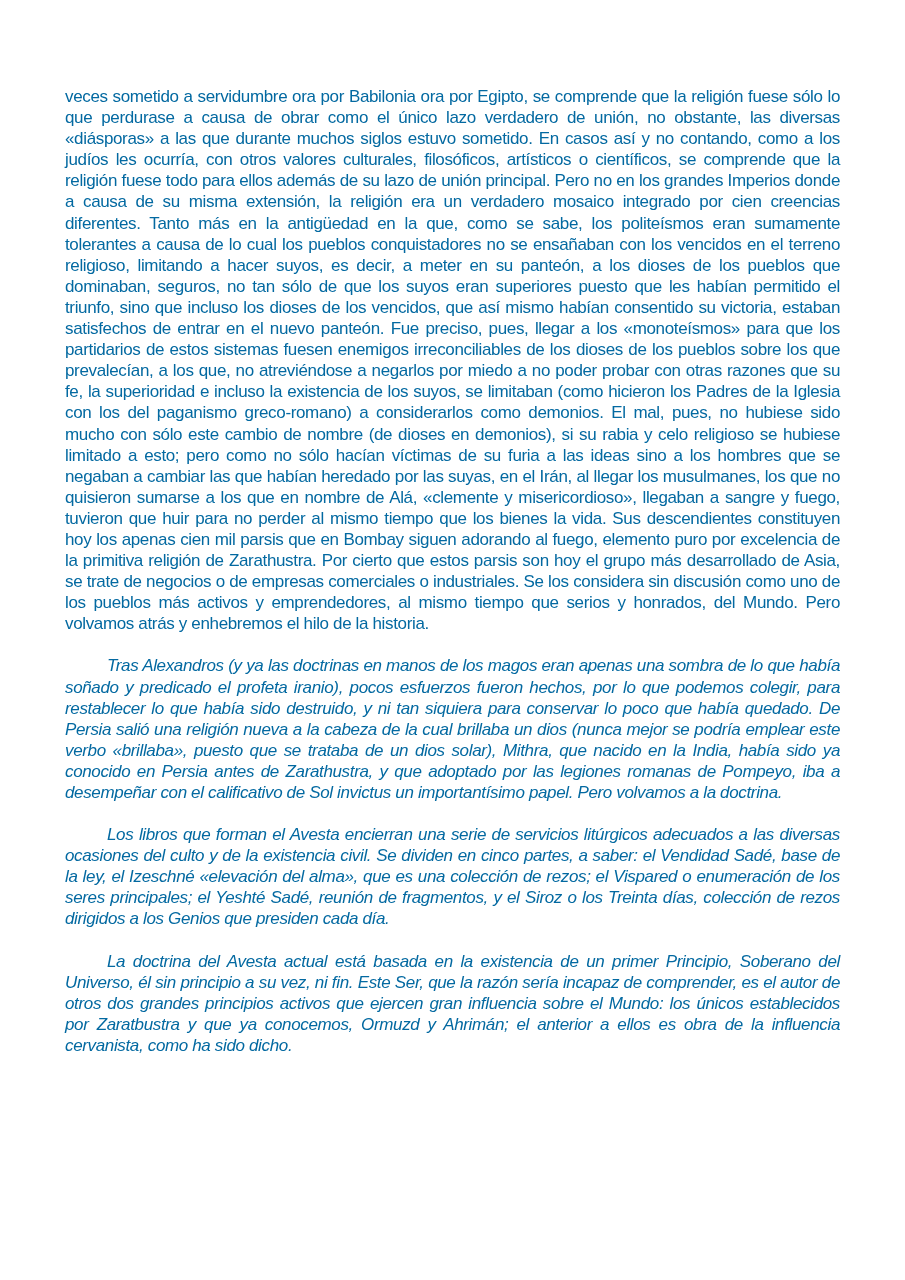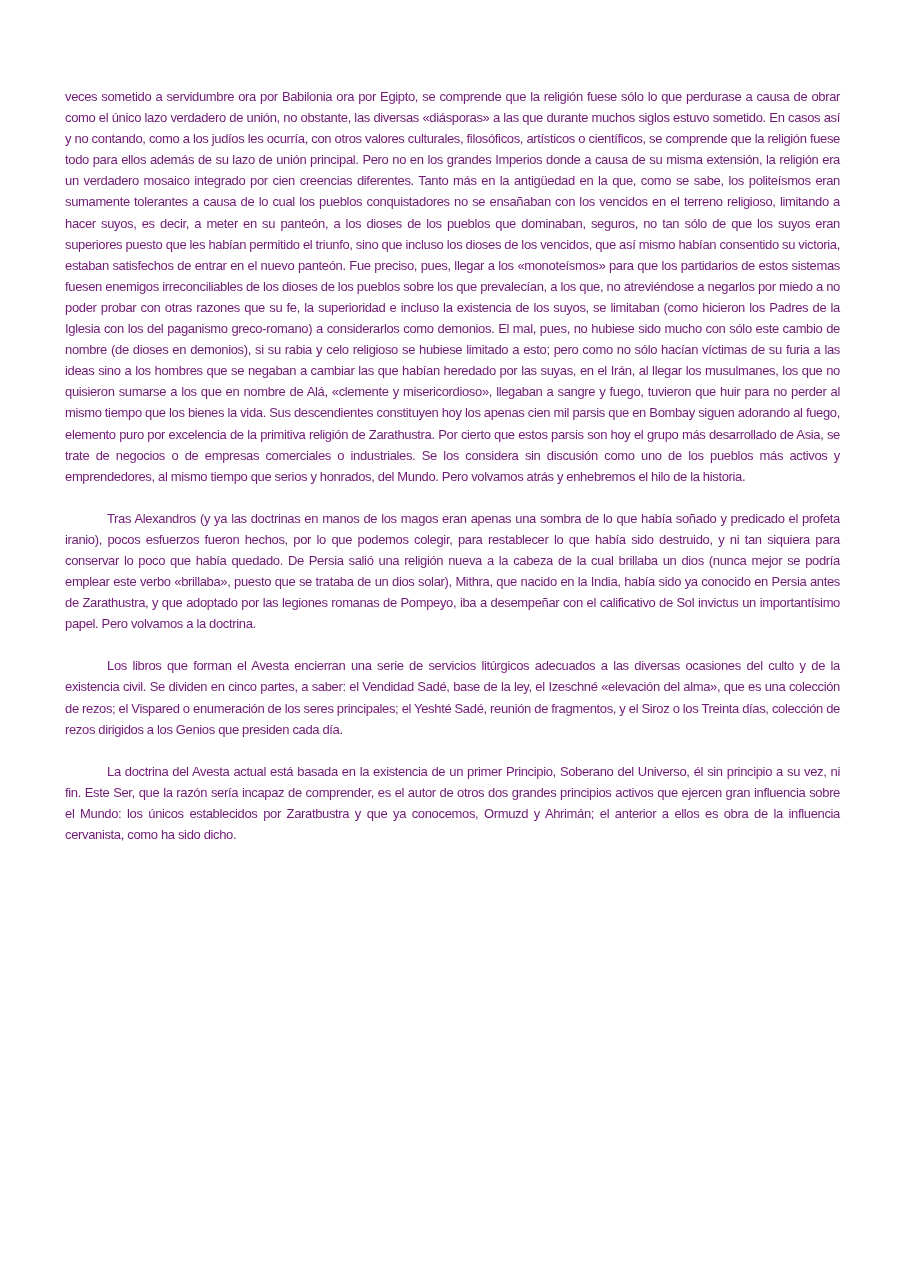--- a/index.html
+++ b/index.html
@@ -1,28 +1,28 @@
 <!DOCTYPE html>
 <html><head>
 <meta charset="utf-8">
 <style>
   html, body { margin: 0; padding: 0; background: #ffffff; }
   body { width: 905px; height: 1280px; overflow: hidden; position: relative; }
   .page {
     position: absolute; left: 65px; top: 86px; width: 775px;
     font-family: "Liberation Sans", sans-serif;
-    font-size: 13px; line-height: 21.1px; color: #701a75;
+    font-size: 17px; line-height: 21.1px; color: #0369a1;
   }
   .para {
     margin: 0; text-align: justify; text-align-last: left;
     letter-spacing: -0.35px; word-spacing: 0px;
     transform-origin: left top;
   }
   .para + .para { margin-top: 21px; }
-  .indent { text-indent: 42px; }
+  .indent { text-indent: 42px; font-style: italic; }
 </style>
 </head>
 <body>
 
 <div class="page">
   <p class="para">veces sometido a servidumbre ora por Babilonia ora por Egipto, se comprende que la religión fuese sólo lo que perdurase a causa de obrar como el único lazo verdadero de unión, no obstante, las diversas «diásporas» a las que durante muchos siglos estuvo sometido. En casos así y no contando, como a los judíos les ocurría, con otros valores culturales, filosóficos, artísticos o científicos, se comprende que la religión fuese todo para ellos además de su lazo de unión principal. Pero no en los grandes Imperios donde a causa de su misma extensión, la religión era un verdadero mosaico integrado por cien creencias diferentes. Tanto más en la antigüedad en la que, como se sabe, los politeísmos eran sumamente tolerantes a causa de lo cual los pueblos conquistadores no se ensañaban con los vencidos en el terreno religioso, limitando a hacer suyos, es decir, a meter en su panteón, a los dioses de los pueblos que dominaban, seguros, no tan sólo de que los suyos eran superiores puesto que les habían permitido el triunfo, sino que incluso los dioses de los vencidos, que así mismo habían consentido su victoria, estaban satisfechos de entrar en el nuevo panteón. Fue preciso, pues, llegar a los «monoteísmos» para que los partidarios de estos sistemas fuesen enemigos irreconciliables de los dioses de los pueblos sobre los que prevalecían, a los que, no atreviéndose a negarlos por miedo a no poder probar con otras razones que su fe, la superioridad e incluso la existencia de los suyos, se limitaban (como hicieron los Padres de la Iglesia con los del paganismo greco-romano) a considerarlos como demonios. El mal, pues, no hubiese sido mucho con sólo este cambio de nombre (de dioses en demonios), si su rabia y celo religioso se hubiese limitado a esto; pero como no sólo hacían víctimas de su furia a las ideas sino a los hombres que se negaban a cambiar las que habían heredado por las suyas, en el Irán, al llegar los musulmanes, los que no quisieron sumarse a los que en nombre de Alá, «clemente y misericordioso», llegaban a sangre y fuego, tuvieron que huir para no perder al mismo tiempo que los bienes la vida. Sus descendientes constituyen hoy los apenas cien mil parsis que en Bombay siguen adorando al fuego, elemento puro por excelencia de la primitiva religión de Zarathustra. Por cierto que estos parsis son hoy el grupo más desarrollado de Asia, se trate de negocios o de empresas comerciales o industriales. Se los considera sin discusión como uno de los pueblos más activos y emprendedores, al mismo tiempo que serios y honrados, del Mundo. Pero volvamos atrás y enhebremos el hilo de la historia.</p>
   <p class="para indent">Tras Alexandros (y ya las doctrinas en manos de los magos eran apenas una sombra de lo que había soñado y predicado el profeta iranio), pocos esfuerzos fueron hechos, por lo que podemos colegir, para restablecer lo que había sido destruido, y ni tan siquiera para conservar lo poco que había quedado. De Persia salió una religión nueva a la cabeza de la cual brillaba un dios (nunca mejor se podría emplear este verbo «brillaba», puesto que se trataba de un dios solar), Mithra, que nacido en la India, había sido ya conocido en Persia antes de Zarathustra, y que adoptado por las legiones romanas de Pompeyo, iba a desempeñar con el calificativo de Sol invictus un importantísimo papel. Pero volvamos a la doctrina.</p>
   <p class="para indent">Los libros que forman el Avesta encierran una serie de servicios litúrgicos adecuados a las diversas ocasiones del culto y de la existencia civil. Se dividen en cinco partes, a saber: el Vendidad Sadé, base de la ley, el Izeschné «elevación del alma», que es una colección de rezos; el Vispared o enumeración de los seres principales; el Yeshté Sadé, reunión de fragmentos, y el Siroz o los Treinta días, colección de rezos dirigidos a los Genios que presiden cada día.</p>
   <p class="para indent">La doctrina del Avesta actual está basada en la existencia de un primer Principio, Soberano del Universo, él sin principio a su vez, ni fin. Este Ser, que la razón sería incapaz de comprender, es el autor de otros dos grandes principios activos que ejercen gran influencia sobre el Mundo: los únicos establecidos por Zaratbustra y que ya conocemos, Ormuzd y Ahrimán; el anterior a ellos es obra de la influencia cervanista, como ha sido dicho.</p>
 </div>

